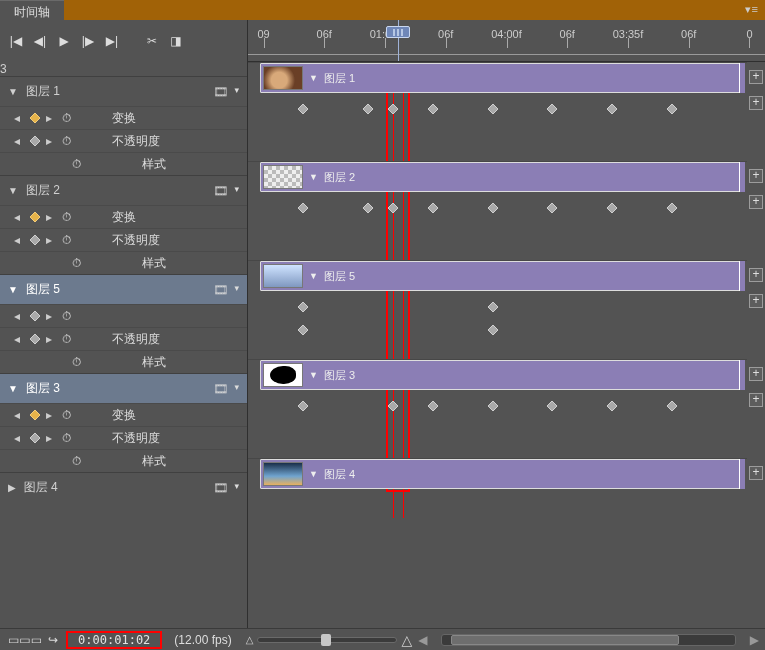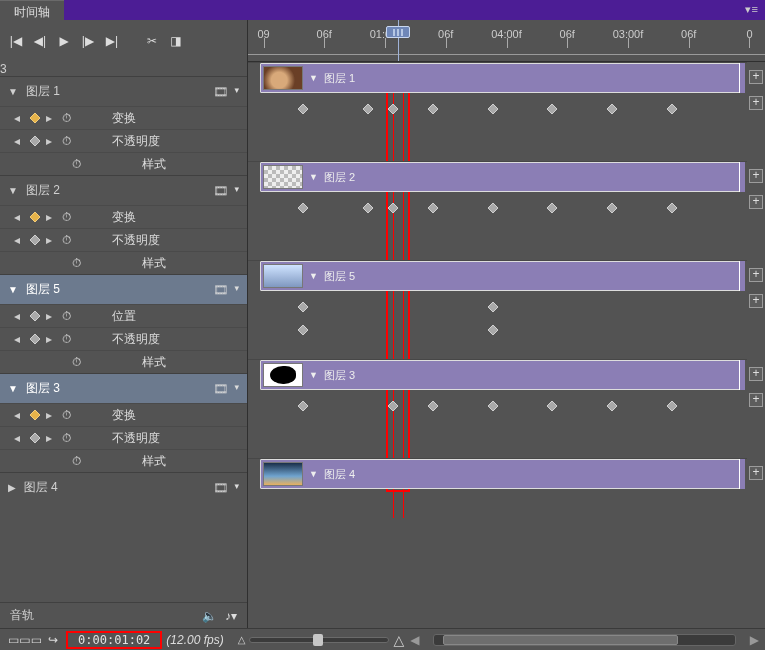--- a/index.html
+++ b/index.html
@@ -1,20 +1,20 @@
 <!DOCTYPE html>
 <html><head>
 <meta charset="utf-8">
 <style>
   * { box-sizing: border-box; margin: 0; padding: 0; user-select: none; }
   html,body { width:765px; height:650px; background:#3e3e3e; font-family: "Microsoft YaHei", sans-serif; font-size:12px; color:#d0d0d0; overflow:hidden;}
   .panel { width:765px; height:650px; background:#535353; display:flex; flex-direction:column; }
 
   
-  .titlebar { height:20px; background:#4c1d95; display:flex; align-items:stretch; position:relative;}
+  .titlebar { height:20px; background:#a16207; display:flex; align-items:stretch; position:relative;}
   .tab { background:#535353; color:#ddd; padding:3px 14px 0 14px; font-size:12px; min-width:60px; text-align:center; border-top:1px solid #6a6a6a;}
   .titlebar .flyout { position:absolute; right:6px; top:3px; color:#ccc; font-size:11px; letter-spacing:1px;}
 
   .split { flex:1; display:flex; }
   .left  { width:248px; background:#535353; display:flex; flex-direction:column; border-right:1px solid #2f2f2f;}
   .right { flex:1; background:#535353; display:flex; flex-direction:column; position:relative;}
 
   
   .ctrlbar { height:42px; display:flex; align-items:center; gap:4px; padding:0 6px;}
   .ctrlbar .ibtn { width:20px; height:20px; display:flex; align-items:center; justify-content:center; color:#ddd;  }
@@ -61,21 +61,21 @@
   .addbtn { position:absolute; right:2px; width:14px; height:14px; border:1px solid #9c9c9c; background:#5d5d5d; color:#ddd; font-size:12px; line-height:11px; text-align:center;}
 
   .ann-box { position:absolute; border:2px solid #ff0000; pointer-events:none;}
   
   .ann-line { position:absolute; top:0; bottom:0; width:1px; background:#ff0000; pointer-events:none;}
 
   
   .bottom { height:22px; background:#535353; border-top:1px solid #3a3a3a; display:flex; align-items:center; position:relative;}
   .bottom .chip{ padding:0 8px; display:flex; align-items:center; gap:6px; color:#ddd;}
   .bottom .tc { border:2px solid #ff0000; padding:0 10px; height:18px; display:flex; align-items:center; color:#e3e3e3; font-family: monospace;}
-  .bottom .fps{ color:#ddd; margin-left:4px;font-style:italic;}
+  .bottom .fps{ color:#ddd; margin-left:12px;}
   .zoom { display:flex; align-items:center; gap:4px; margin-left:14px;}
   .zoom .rail{ width:140px; height:6px; background:#3b3b3b; border:1px solid #6a6a6a; border-radius:3px; position:relative;}
   .zoom .knob{ position:absolute; top:-4px; width:10px; height:12px; background:#c7c7c7; border-radius:2px;}
   .hscroll{ flex:1; height:12px; margin:0 8px; display:flex; align-items:center;}
   .hscroll .track{ flex:1; height:12px; background:#3b3b3b; border:1px solid #666; border-radius:3px; position:relative;}
   .hscroll .thumb{ position:absolute; top:-0px; height:10px; background:#6e6e6e; border:1px solid #888; border-radius:2px;}
   svg.dia{width:10px;height:10px;}
 
   
   .thumb.checker{ background-image:linear-gradient(45deg,#bbb 25%,transparent 25%),linear-gradient(-45deg,#bbb 25%,transparent 25%),linear-gradient(45deg,transparent 75%,#bbb 75%),linear-gradient(-45deg,transparent 75%,#bbb 75%); background-size:8px 8px; background-position:0 0,0 4px,4px -4px,-4px 0; background-color:#eee;}
@@ -191,21 +191,20 @@
           </div>
           <div class="prop-row">
             <span class="tri">◂</span>
             <span class="kf grey">
               <svg class="dia" viewBox="0 0 10 10">
                 <polygon points="5,0 10,5 5,10 0,5" fill="#a9a9a9" stroke="#cfcfcf"></polygon>
               </svg>
             </span>
             <span class="tri">▸</span>
             <span class="sw">⏱</span>
-            <span class="lbl">位置</span>
           </div>
           <div class="prop-row">
             <span class="tri">◂</span>
             <span class="kf grey">
               <svg class="dia" viewBox="0 0 10 10">
                 <polygon points="5,0 10,5 5,10 0,5" fill="#a9a9a9" stroke="#cfcfcf"></polygon>
               </svg>
             </span>
             <span class="tri">▸</span>
             <span class="sw">⏱</span>
@@ -254,45 +253,38 @@
           <div class="layer-head">
             <span class="caret">▶</span>
             <span class="name">图层 4</span>
             <span class="tail">
               <span>🎞</span>
               <span style="font-size:9px">▾</span>
             </span>
           </div>
         </div>
 
-      <div class="audio-row">
-        <span>音轨</span>
-        <span class="aicons">
-          <span>🔈</span>
-          <span>♪▾</span>
-        </span>
-      </div>
     </div>
 
     <div class="right">
       <div class="ruler">
         <div class="ticks" id="ruler-ticks">
             <div class="lbl" style="left: 3%;">09</div>
             <div class="tick bigtick" style="left: 3%;"></div>
             <div class="lbl" style="left: 14.75%;">06f</div>
             <div class="tick bigtick" style="left: 14.75%;"></div>
             <div class="lbl" style="left: 26.5%;">01:00f</div>
             <div class="tick bigtick" style="left: 26.5%;"></div>
             <div class="lbl" style="left: 38.25%;">06f</div>
             <div class="tick bigtick" style="left: 38.25%;"></div>
             <div class="lbl" style="left: 50%;">04:00f</div>
             <div class="tick bigtick" style="left: 50%;"></div>
             <div class="lbl" style="left: 61.75%;">06f</div>
             <div class="tick bigtick" style="left: 61.75%;"></div>
-            <div class="lbl" style="left: 73.5%;">03:00f</div>
+            <div class="lbl" style="left: 73.5%;">03:35f</div>
             <div class="tick bigtick" style="left: 73.5%;"></div>
             <div class="lbl" style="left: 85.25%;">06f</div>
             <div class="tick bigtick" style="left: 85.25%;"></div>
             <div class="lbl" style="left: 97%;">0</div>
             <div class="tick bigtick" style="left: 97%;"></div>
           </div>
         <div class="tickline"></div>
         <div id="playhead-line" class="playhead-line" style="left: 29%;"></div>
         <div id="playhead" class="playhead-handle" style="left: 29%;">
           <div class="playhead-grip">

